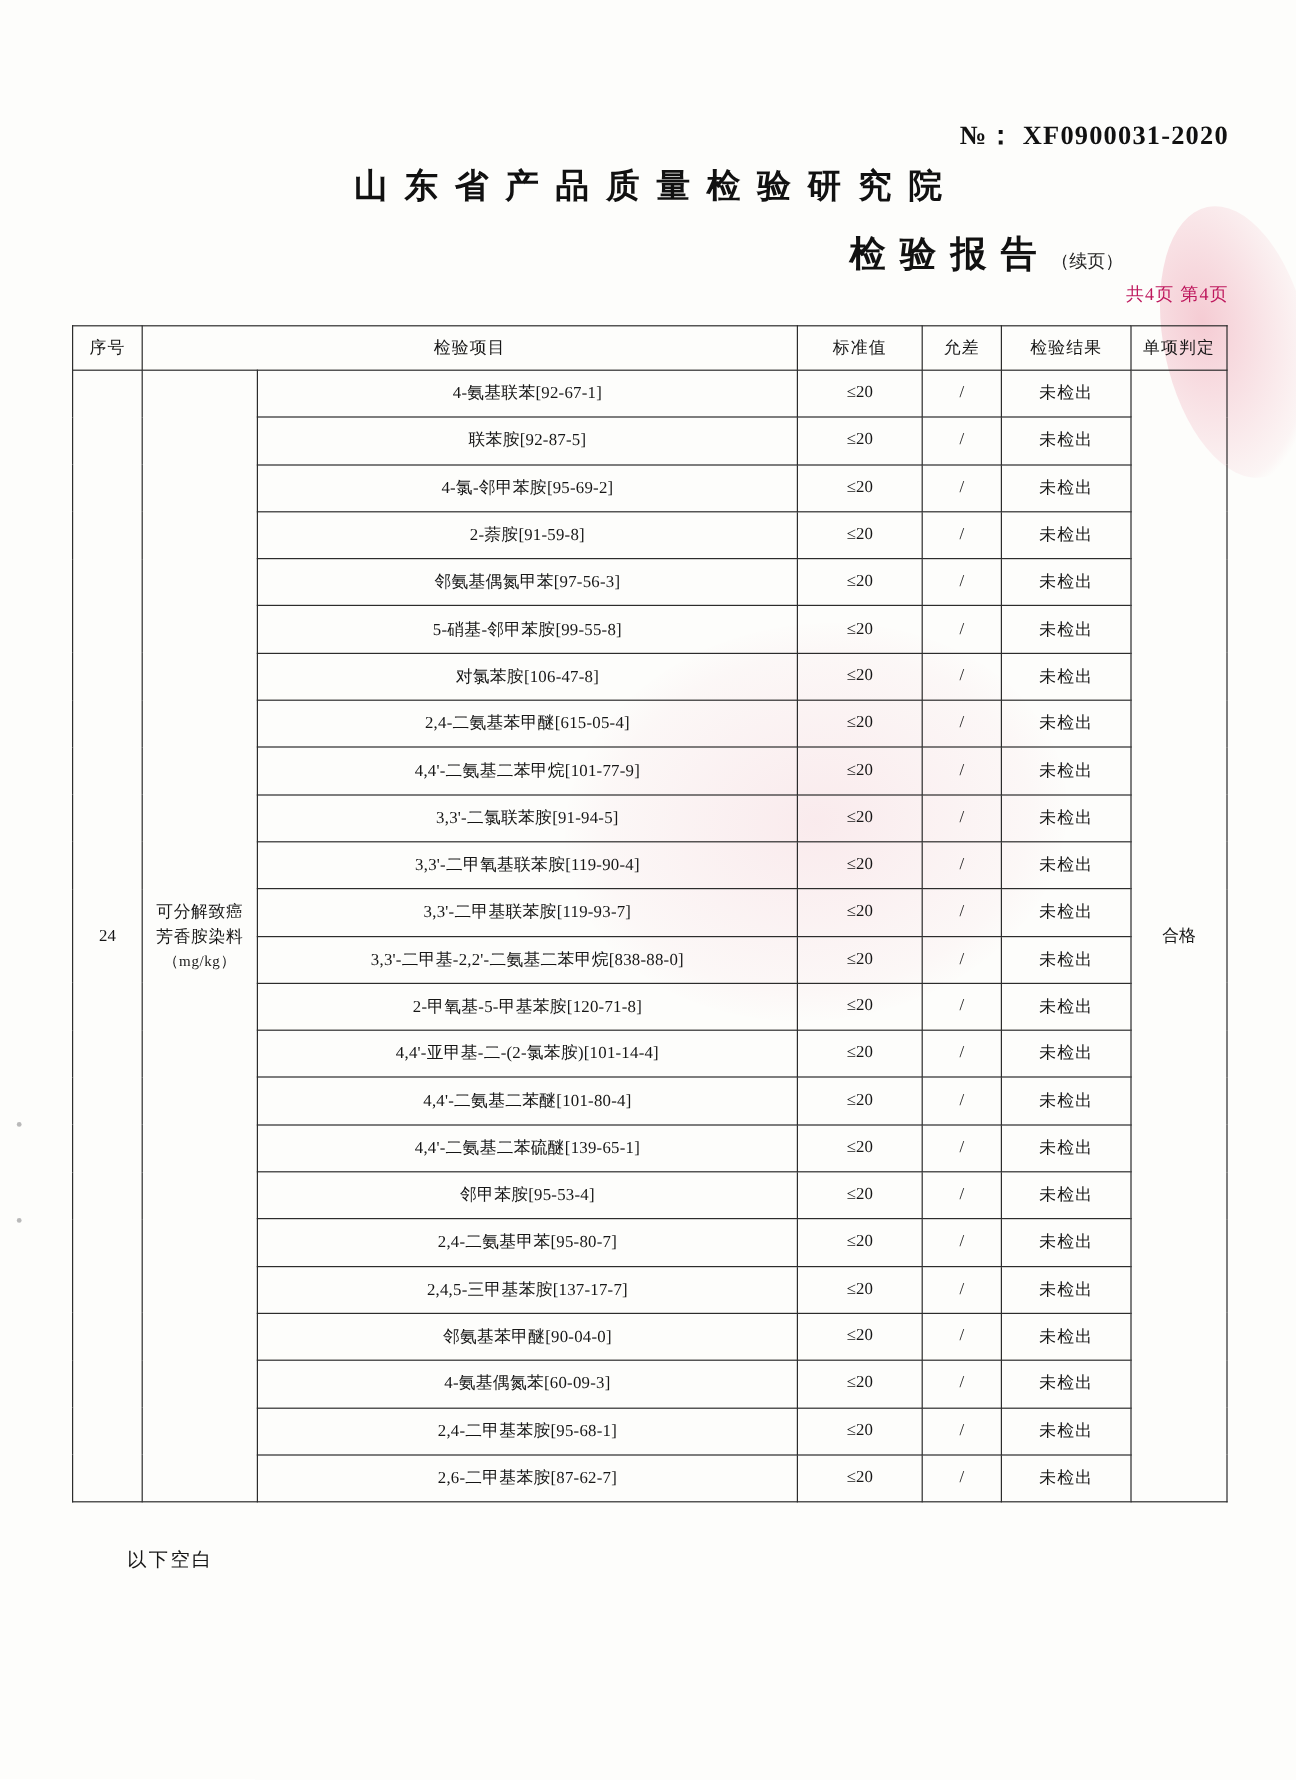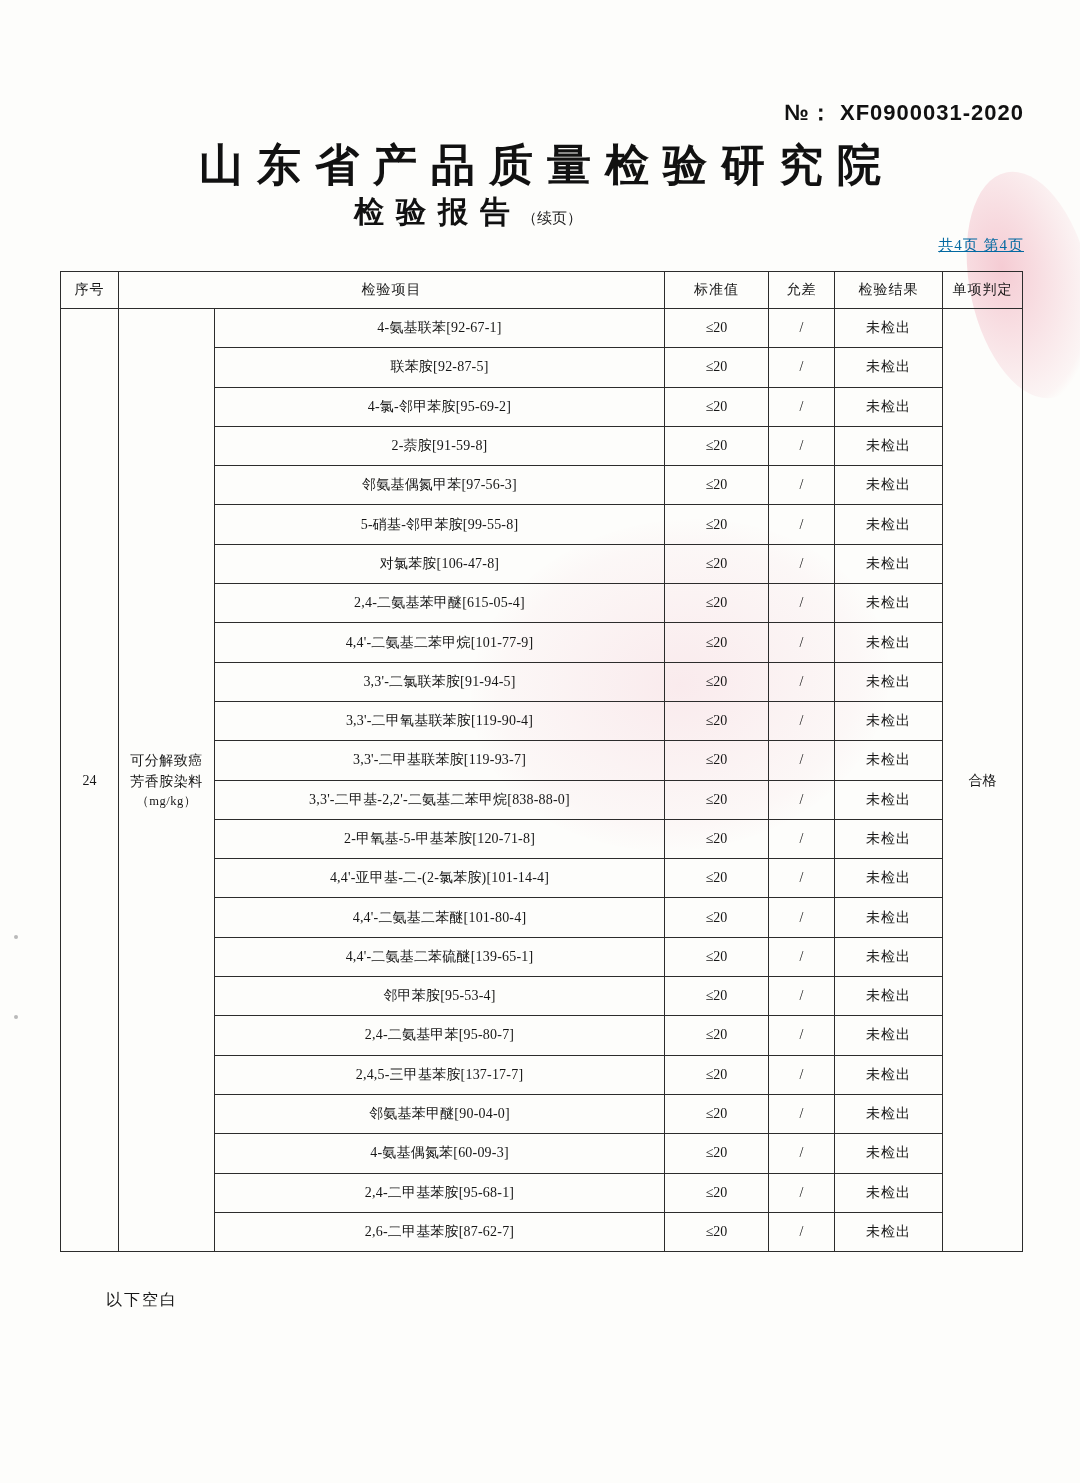--- a/index.html
+++ b/index.html
@@ -43,47 +43,47 @@
     border-radius: 50%;
     background: radial-gradient(ellipse at 50% 50%, rgba(226,110,140,0.13), rgba(226,110,140,0.04) 60%, rgba(255,255,255,0) 72%);
     transform: rotate(-8deg);
     pointer-events: none;
   }
 
   .report-no {
     position: absolute;
     top: 98px;
     right: 56px;
-    font-family: Liberation Sans, sans-serif;
+    font-family: Liberation Serif, serif;
     font-size: 22px;
     font-weight: bold;
     letter-spacing: 1px;
     color: #111;
     white-space: nowrap;
   }
 
   .title1 {
     position: absolute;
     top: 136px;
     left: 0;
     width: 1080px;
     text-align: center;
     font-family: "DejaVu Serif", serif;
-    font-size: 44px;
+    font-size: 28px;
     font-weight: bold;
     letter-spacing: 14px;
     color: #111;
     text-indent: 14px;
   }
   .title2-wrap {
     position: absolute;
     top: 192px;
     left: 0;
     width: 936px;
-    text-align: center;
+    text-align: right;
   }
   .title2 {
     font-family: "DejaVu Serif", serif;
     font-size: 30px;
     font-weight: bold;
     letter-spacing: 12px;
     color: #111;
     text-indent: 12px;
   }
   .title2-sub {
@@ -91,23 +91,22 @@
     letter-spacing: 0px;
     color: #222;
     vertical-align: middle;
   }
 
   .page-count {
     position: absolute;
     top: 236px;
     right: 56px;
     font-size: 15px;
-    color: #0369a1;
+    color: #be185d;
     letter-spacing: 1px;
-    text-decoration: underline;
   }
 
   table.main {
     position: absolute;
     top: 271px;
     left: 60px;
     width: 962px;
     border-collapse: collapse;
     table-layout: fixed;
   }

